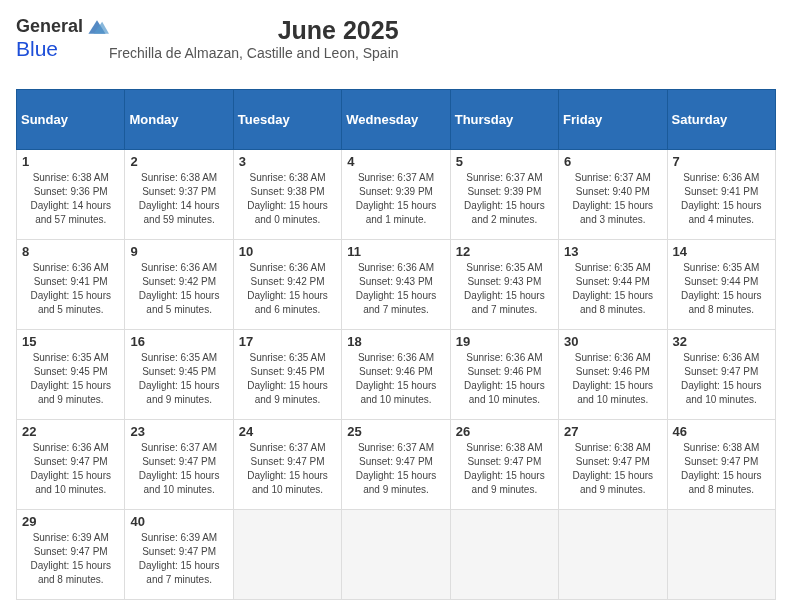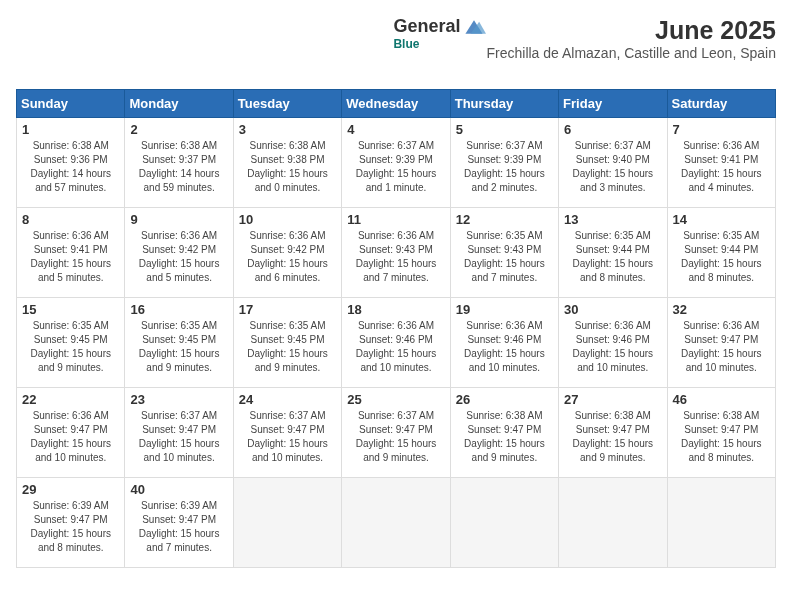--- a/index.html
+++ b/index.html
@@ -5,38 +5,38 @@
     * { box-sizing: border-box; margin: 0; padding: 0; }
     body {
       font-family: Arial, sans-serif;
       background: #fff;
       width: 792px;
       min-height: 612px;
       padding: 16px;
     }
     .header {
       display: flex;
-      justify-content: flex-end;
+      justify-content: flex-start;
       align-items: flex-start;
       margin-bottom: 4px;
     }
     .logo {
       display: flex;
       flex-direction: column;
       align-items: flex-start;
     }
     .logo-general {
       font-size: 18px;
       font-weight: bold;
       color: #333;
     }
     .logo-blue {
-      font-size: 12px;
-      font-weight: bold;
-      color: #0f766e;
+      font-size: 21px;
+      font-weight: normal;
+      color: #1d4ed8;
     }
     .logo-icon {
       width: 24px;
       height: 18px;
       display: inline-block;
       margin-left: 2px;
     }
     .logo-top {
       display: flex;
       align-items: center;
@@ -56,21 +56,21 @@
     .calendar {
       width: 100%;
       border-collapse: collapse;
       border: 1px solid #ccc;
     }
     .calendar th {
       background-color: #2a6db5;
       color: #fff;
       font-size: 13px;
       font-weight: bold;
-      padding: 6px 4px;
+      padding: 22px 4px;
       text-align: left;
       border: 1px solid #1a5a9a;
     }
     .calendar td {
       vertical-align: top;
       padding: 4px 5px;
       font-size: 10.5px;
       color: #333;
       border: 1px solid #ddd;
       width: 14.28%;

